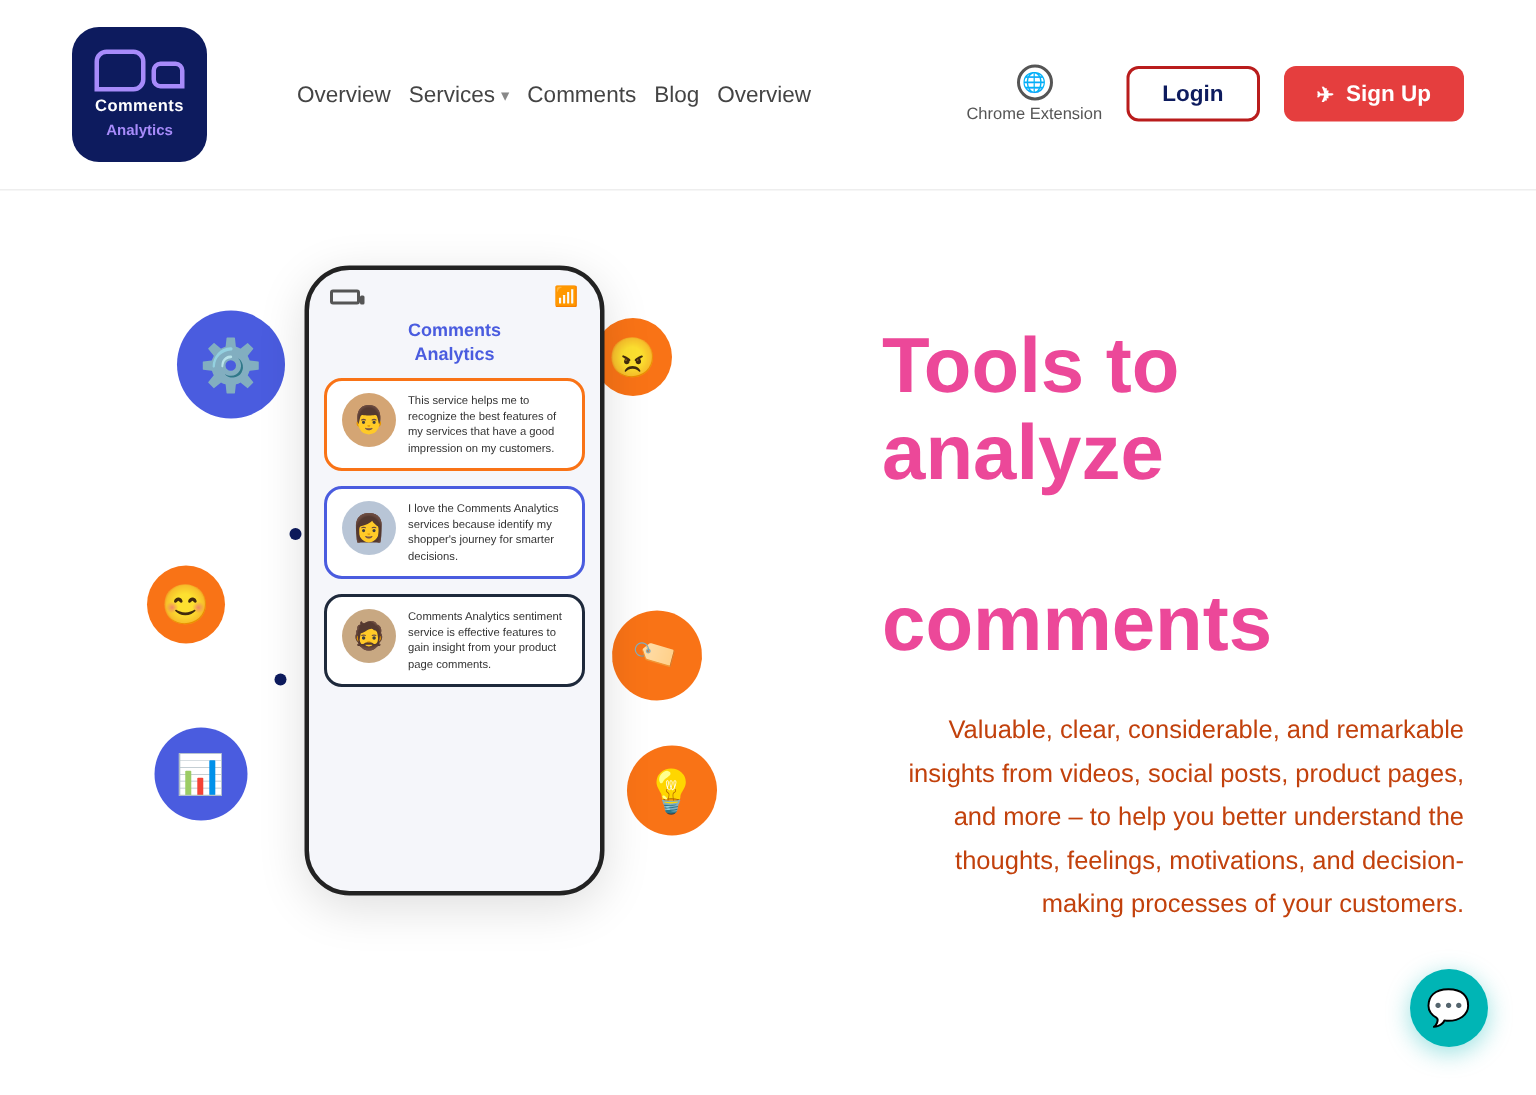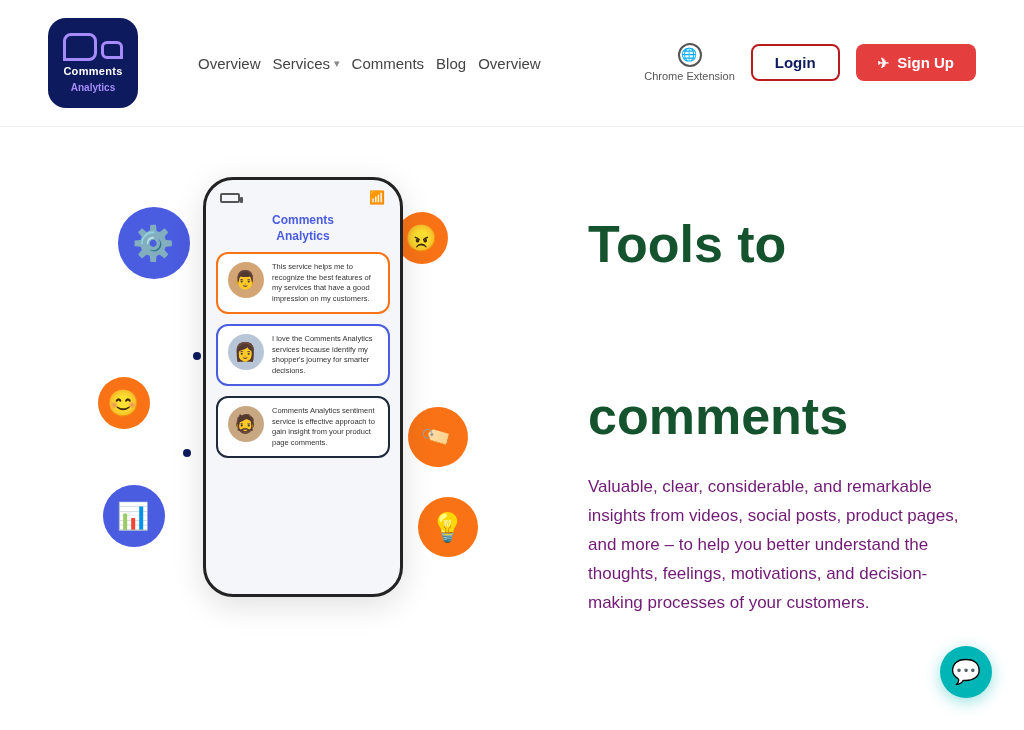--- a/index.html
+++ b/index.html
@@ -304,29 +304,30 @@
     .av3 { background: #c8a882; }
 
     
     .hero-text {
       flex: 1;
       padding-left: 20px;
     }
     .hero-heading {
       font-size: 52px;
       font-weight: 900;
-      color: #14532d;
+      color: #ec4899;
       line-height: 1.1;
       margin-bottom: 28px;
     }
     .hero-sub {
       font-size: 17px;
-      color: #701a75;
+      color: #c2410c;
       line-height: 1.7;
       max-width: 440px;
+      text-align: right;
     }
 
     
     .chat-btn {
       position: fixed;
       bottom: 32px;
       right: 32px;
       width: 52px;
       height: 52px;
       border-radius: 50%;
@@ -412,31 +413,31 @@
           <div class="comment-text">This service helps me to recognize the best features of my services that have a good impression on my customers.</div>
         </div>
 
         <div class="comment-card comment-card-purple">
           <div class="comment-avatar av2">👩</div>
           <div class="comment-text">I love the Comments Analytics services because identify my shopper's journey for smarter decisions.</div>
         </div>
 
         <div class="comment-card comment-card-dark">
           <div class="comment-avatar av3">🧔</div>
-          <div class="comment-text">Comments Analytics sentiment service is effective approach to gain insight from your product page comments.</div>
+          <div class="comment-text">Comments Analytics sentiment service is effective features to gain insight from your product page comments.</div>
         </div>
 
       </div>
     </div>
   </div>
 
   <div class="hero-text">
     <h1 class="hero-heading">
       <span>Tools to</span><br>
-      <br>
+      <span>analyze</span><br>
       <br>
       <span>comments</span>
     </h1>
     <p class="hero-sub">Valuable, clear, considerable, and remarkable insights from videos, social posts, product pages, and more – to help you better understand the thoughts, feelings, motivations, and decision-making processes of your customers.</p>
   </div>
 
 </section>
 
 <div class="chat-btn">
   <span>💬</span>

